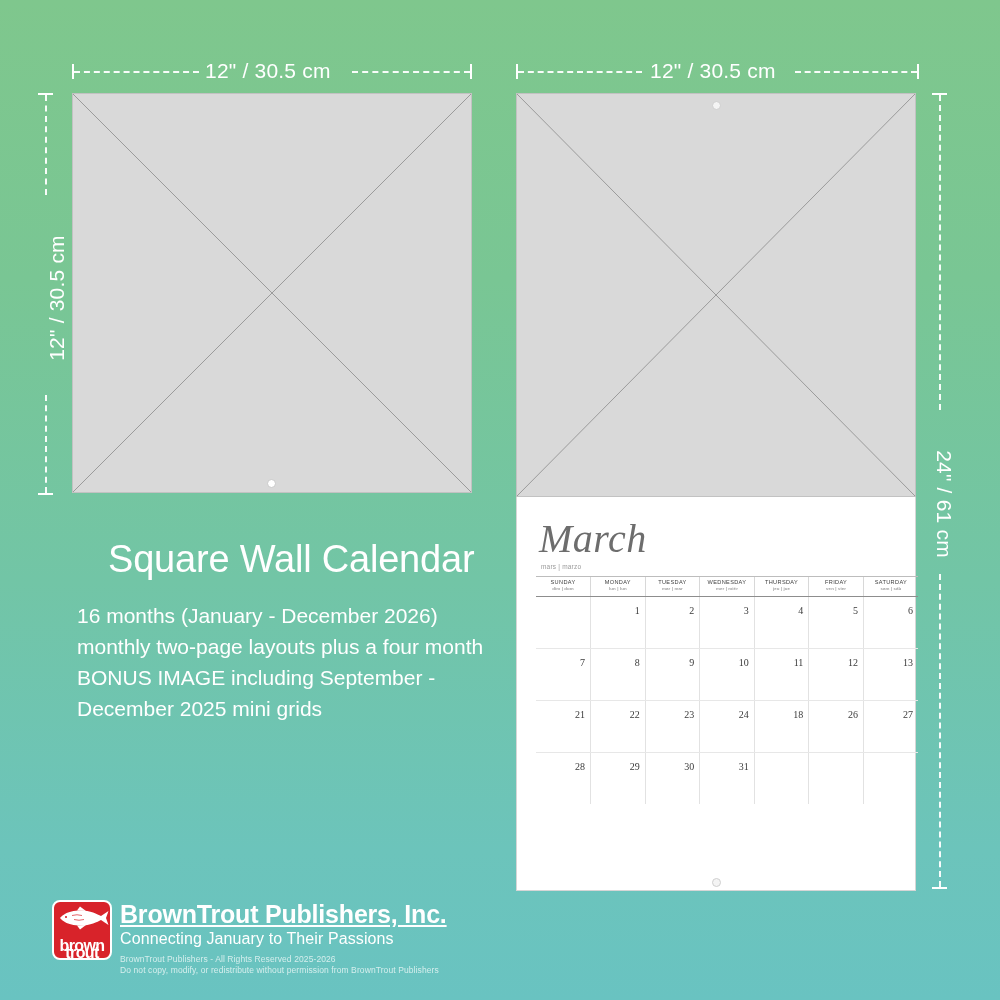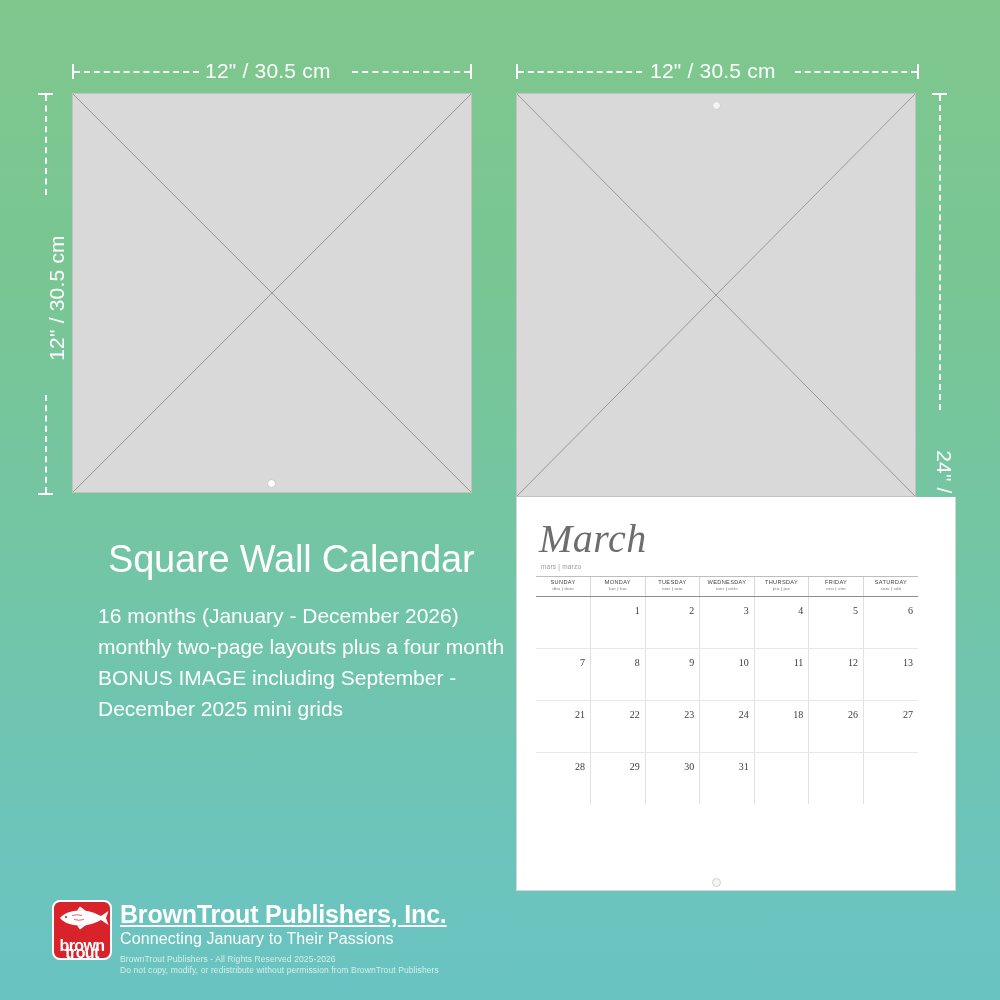--- a/index.html
+++ b/index.html
@@ -155,21 +155,20 @@
     letter-spacing: -0.2px;
     white-space: nowrap;
   }
   #desc {
     position: absolute;
     color: #ffffff;
     font-size: 21px;
     font-weight: 400;
     line-height: 31px;
     letter-spacing: 0px;
-    margin-left: 21px;
   }
 
   
   #footer { position: absolute; left: 0; bottom: 0; width: 1000px; height: 110px; }
   #logo {
     position: absolute;
     left: 52px; top: 10px;
     width: 60px; height: 60px;
     background: #d8232a;
     border-radius: 8px;
@@ -255,21 +254,21 @@
   <div class="hole" style="left:267px; top:479px;"></div>
 
   <div class="panel" style="left:516px; top:93px; width:400px; height:404px;">
     <svg viewBox="0 0 400 404" preserveAspectRatio="none" aria-hidden="true">
       <line x1="0" y1="0" x2="400" y2="404" stroke="#9a9a9a" stroke-width="1"></line>
       <line x1="400" y1="0" x2="0" y2="404" stroke="#9a9a9a" stroke-width="1"></line>
     </svg>
   </div>
   <div class="hole hole-dark" style="left:712px; top:101px;"></div>
 
-  <div id="calendar" style="left:516px; top:497px; width:440px; height:394px;">
+  <div id="calendar" style="left:516px; top:497px; width:400px; height:394px;">
 
     <div id="cal-month">March</div>
     <div id="cal-sub">mars | marzo</div>
 
     <div id="grid-wrap">
       <table class="cal">
         <thead>
           <tr>
             <th>
               <span class="dow">SUNDAY</span>

